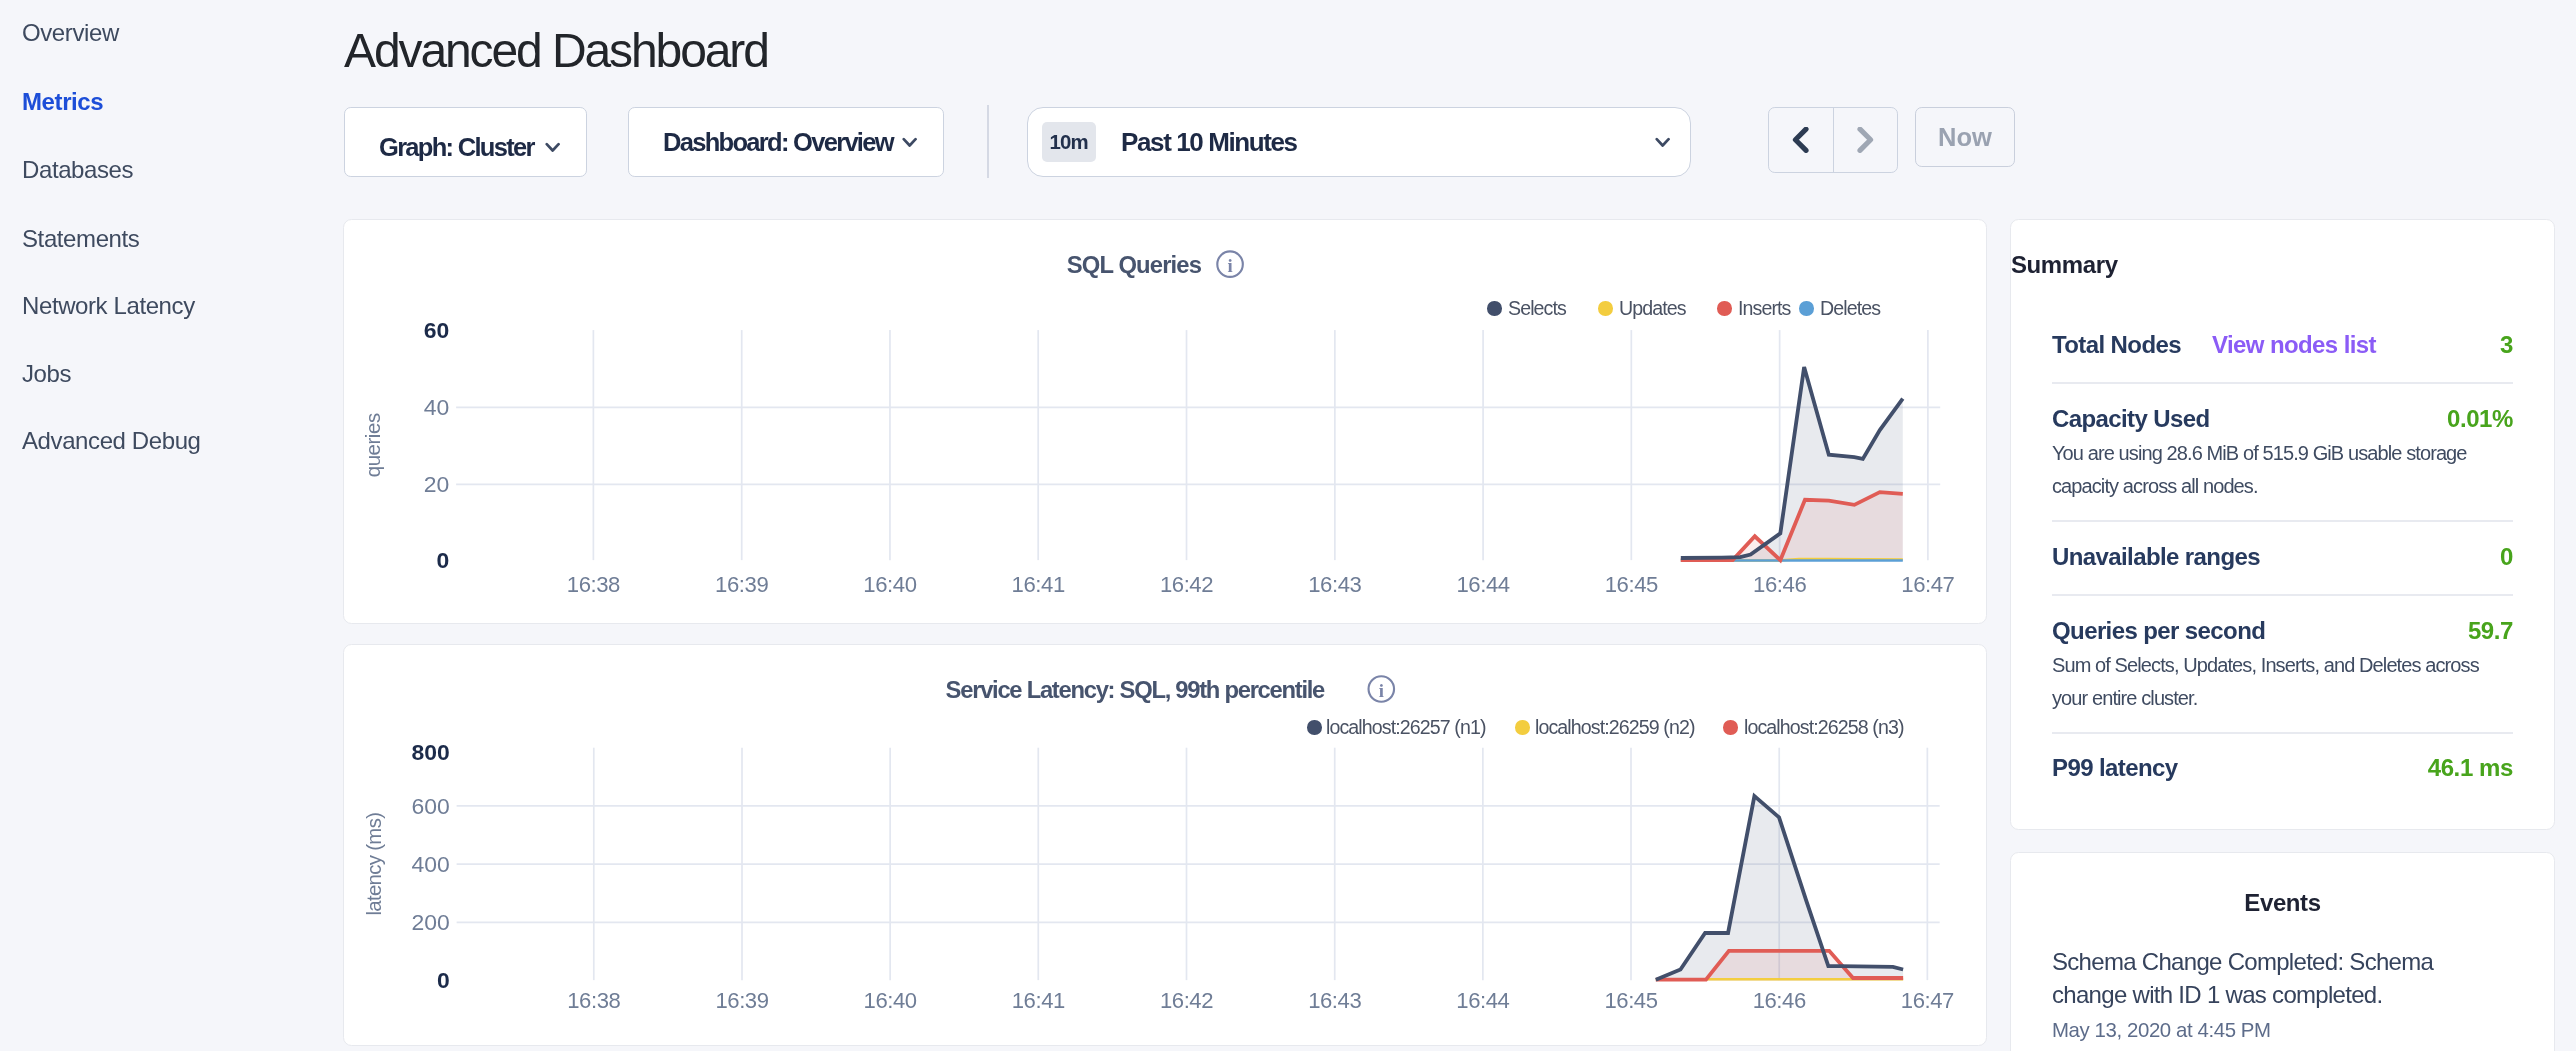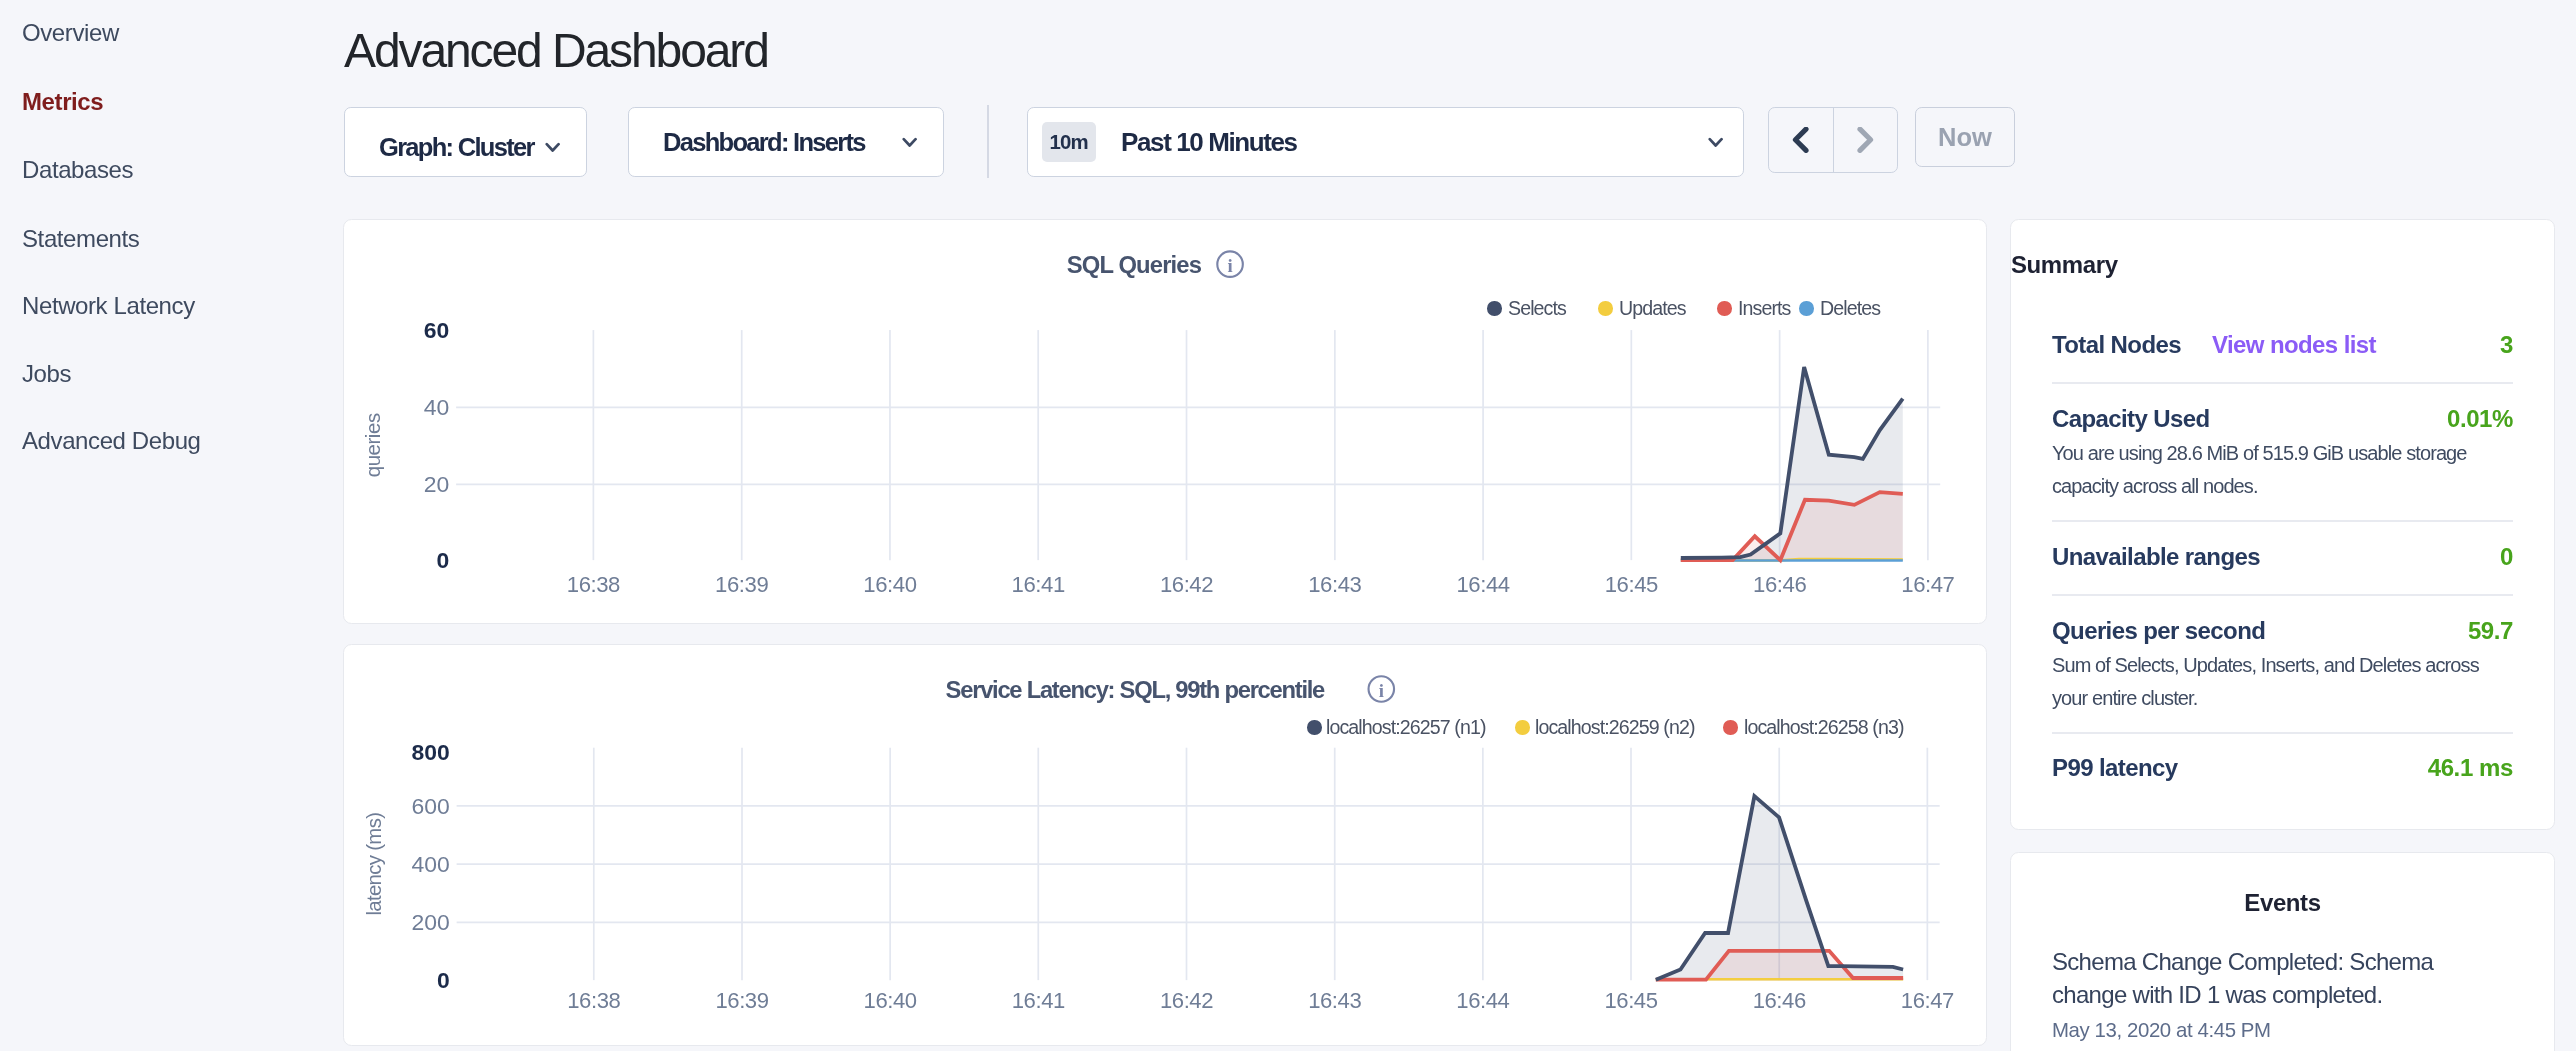--- a/index.html
+++ b/index.html
@@ -17,43 +17,43 @@
 .green { font-weight:bold; font-size:24px; letter-spacing:-0.4px; color:#48a41c; }
 .divider { position:absolute; left:41px; right:41px; height:1.7px; background:#e8eaf0; }
 .para { position:absolute; left:41px; width:455px; font-size:20px; letter-spacing:-0.9px; color:#3f4b61; line-height:33px; }
 .legend { position:absolute; font-size:19.6px; letter-spacing:-0.9px; color:#4a5263; white-space:nowrap; line-height:24px; }
 .dot { width:14.5px; height:14.5px; border-radius:50%; }
 </style>
 </head>
 <body>
 
 <div class="nav" style="top:18.7px;">Overview</div>
-<div class="nav" style="top:88px; color:#7f1d1d; font-weight:bold;">Metrics</div>
+<div class="nav" style="top:88px; color:#1d4ed8; font-weight:bold;">Metrics</div>
 <div class="nav" style="top:156px;">Databases</div>
 <div class="nav" style="top:225px;">Statements</div>
 <div class="nav" style="top:292px;">Network Latency</div>
 <div class="nav" style="top:360px;">Jobs</div>
 <div class="nav" style="top:427px;">Advanced Debug</div>
 
 <h1>Advanced Dashboard</h1>
 
 <div class="dd" style="left:344px; width:243px; padding:11px 26px 0 34px; justify-content:space-between;">
   <span class="ctext">Graph: Cluster</span>
   <svg width="15.3" height="11" viewBox="0 0 18 13">
       <path d="M2 2.5 L9 10 L16 2.5" fill="none" stroke="#3d4a63" stroke-width="3.2" stroke-linecap="round" stroke-linejoin="round"></path>
     </svg>
 </div>
 <div class="dd" style="left:628px; width:316px; padding:0 26px 0 34px; justify-content:space-between;">
-  <span class="ctext">Dashboard: Inserts</span>
+  <span class="ctext">Dashboard: Overview</span>
   <svg width="15.3" height="11" viewBox="0 0 18 13">
       <path d="M2 2.5 L9 10 L16 2.5" fill="none" stroke="#3d4a63" stroke-width="3.2" stroke-linecap="round" stroke-linejoin="round"></path>
     </svg>
 </div>
 <div class="sep"></div>
-<div class="dd" style="left:1027px; width:717px; padding:0 19.6px 0 13.6px;">
+<div class="dd" style="left:1027px; width:664px; padding:0 19.6px 0 13.6px;border-radius:16px;">
   <span class="badge">10m</span>
   <span class="ctext" style="margin-left:25.5px; flex:1; font-size:26px; letter-spacing:-1.4px;">Past 10 Minutes</span>
   <svg width="15.3" height="11" viewBox="0 0 18 13">
       <path d="M2 2.5 L9 10 L16 2.5" fill="none" stroke="#3d4a63" stroke-width="3.2" stroke-linecap="round" stroke-linejoin="round"></path>
     </svg>
 </div>
 <div class="abs" style="left:1768px; top:107px; width:130px; height:66px; border:1.7px solid #ccd3e0; border-radius:6.8px; display:flex;">
   <div style="flex:1; border-right:1.7px solid #ccd3e0; display:flex; align-items:center; justify-content:center;">
     <svg width="17" height="25.5" viewBox="0 0 20 30">
         <path d="M16.5 2.5 L4 15 L16.5 27.5" fill="none" stroke="#2c3b52" stroke-width="6" stroke-linecap="round" stroke-linejoin="round"></path>

